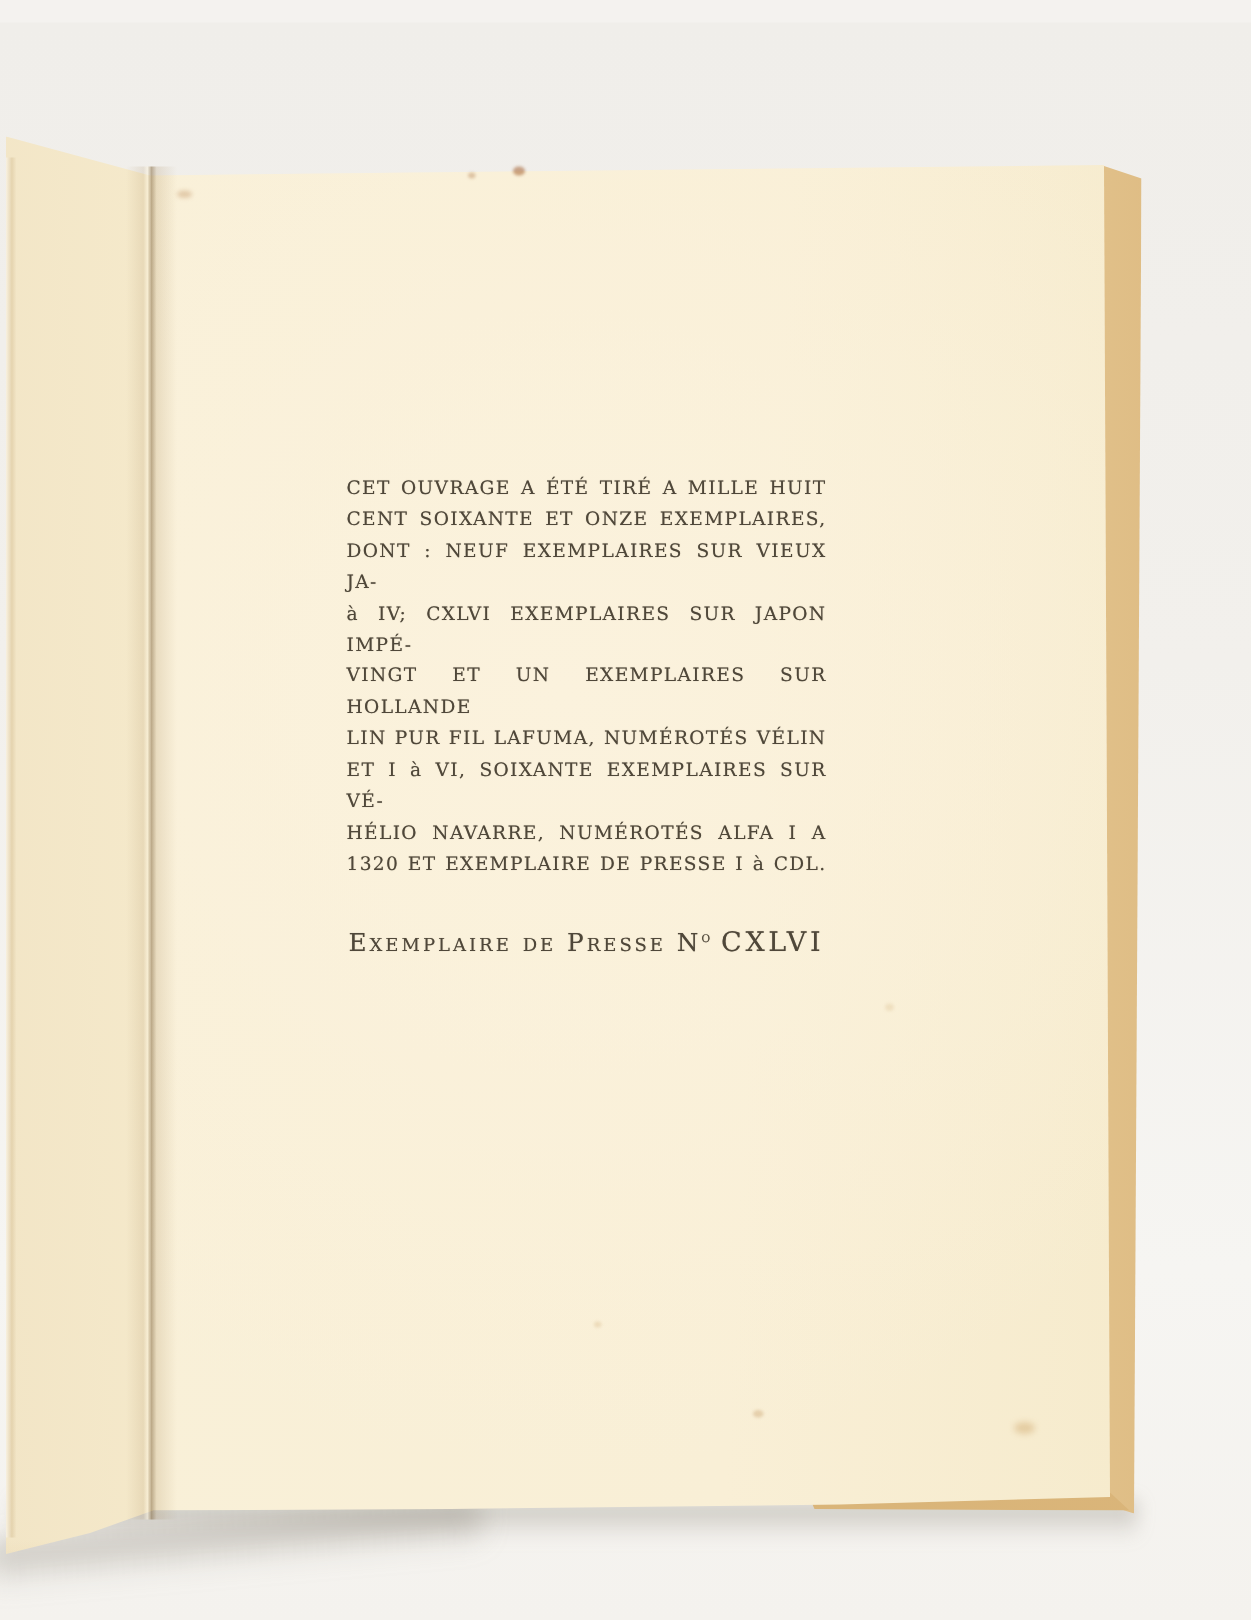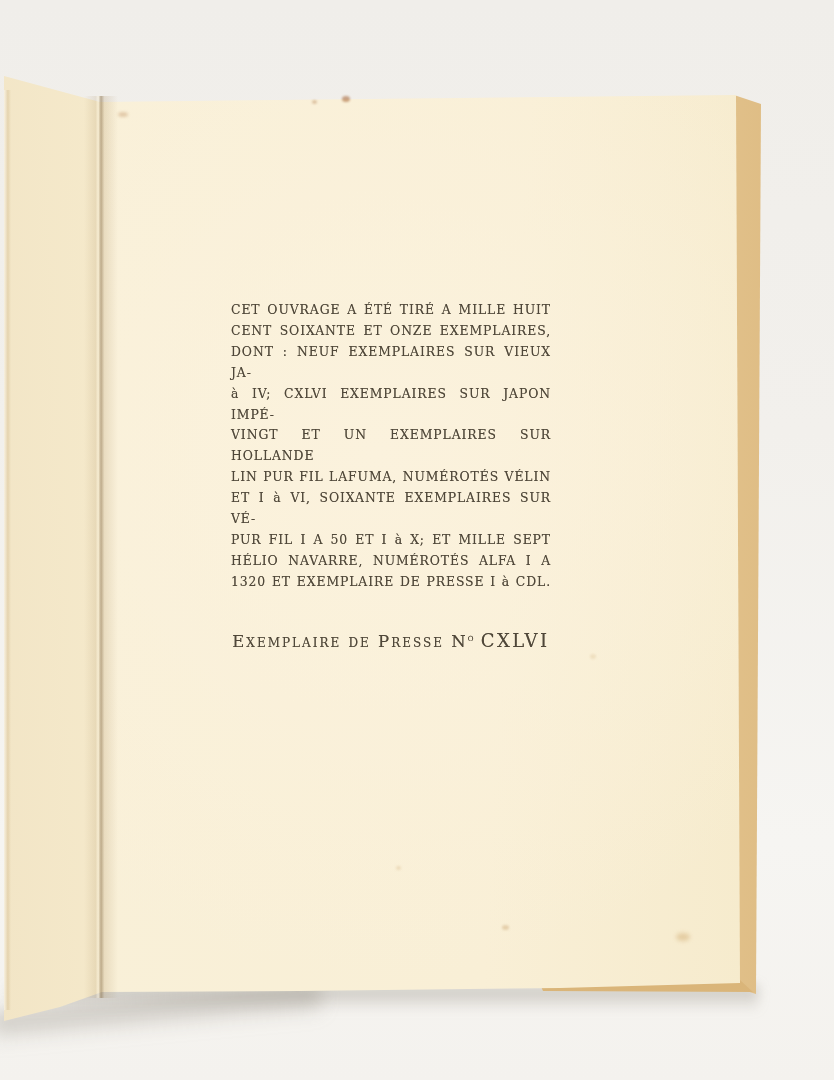--- a/index.html
+++ b/index.html
@@ -2,21 +2,21 @@
 <html><head>
 <meta charset="utf-8">
 <style>
   html,body{margin:0;padding:0;}
   body{
     width:834px;height:1080px;overflow:hidden;position:relative;
     font-family:"DejaVu Serif","Liberation Serif",serif;
     background:#f4f2ef;
   }
   .photo{position:absolute;inset:0;
-    background:linear-gradient(180deg,#f0eeea 0%,#f2f0ec 40%,#f6f5f2 78%,#f4f2ee 100%);}
+    background:linear-gradient(180deg,#f0eeea 0%,#f2f0ec 40%,#f6f5f2 78%,#f4f2ee 100%);margin-top:15px;}
   
   .layer{position:absolute;inset:0;pointer-events:none;}
 
   
   .shadow-bottom{position:absolute;left:10px;top:986px;width:748px;height:30px;
     background:linear-gradient(180deg,rgba(126,119,106,.40),rgba(126,119,106,0) 85%);
     filter:blur(6px);}
   .shadow-left-corner{position:absolute;left:-8px;top:1000px;width:330px;height:34px;
     background:linear-gradient(180deg,rgba(130,124,112,.48),rgba(130,124,112,0) 90%);
     transform:rotate(-5deg);filter:blur(9px);}
@@ -61,21 +61,21 @@
 
   
   .colophon{
     position:absolute;left:231px;top:300px;width:320px;
     color:#4f4739;font-size:12.4px;line-height:20.9px;
     letter-spacing:.9px;text-shadow:0 0 .5px rgba(79,71,57,.55);
   }
   .colophon .line{text-align:justify;text-align-last:justify;}
   .press-line{
     margin-top:29px;text-align:left;text-align-last:center;
-    font-variant:small-caps;font-size:16.5px;letter-spacing:2px;line-height:32px;
+    font-variant:small-caps;font-size:16.5px;letter-spacing:2px;line-height:19px;
   }
   .press-line .numero sup{font-size:10px;letter-spacing:0;vertical-align:6px;}
   .press-line .press-number{font-size:18px;font-variant:normal;letter-spacing:2.5px;}
 </style>
 </head>
 <body>
 
 <div class="photo">
 
   <div class="shadow-bottom"></div>
@@ -100,21 +100,20 @@
 
   <div class="colophon">
     <div>
         <div class="line">CET OUVRAGE A ÉTÉ TIRÉ A MILLE HUIT</div>
         <div class="line">CENT SOIXANTE ET ONZE EXEMPLAIRES,</div>
         <div class="line">DONT : NEUF EXEMPLAIRES SUR VIEUX JA-</div>
         <div class="line">à IV; CXLVI EXEMPLAIRES SUR JAPON IMPÉ-</div>
         <div class="line">VINGT ET UN EXEMPLAIRES SUR HOLLANDE</div>
         <div class="line">LIN PUR FIL LAFUMA, NUMÉROTÉS VÉLIN</div>
         <div class="line">ET I à VI, SOIXANTE EXEMPLAIRES SUR VÉ-</div>
-        <div class="line">PUR FIL I A 50 ET I à X; ET MILLE SEPT</div>
         <div class="line">HÉLIO NAVARRE, NUMÉROTÉS ALFA I A</div>
         <div class="line">1320 ET EXEMPLAIRE DE PRESSE I à CDL.</div>
       </div>
     <div class="press-line">
       <span>Exemplaire de Presse</span>
       <span class="numero"><span>N</span><sup>o</sup></span>
       <span class="press-number">CXLVI</span>
     </div>
   </div>
 

